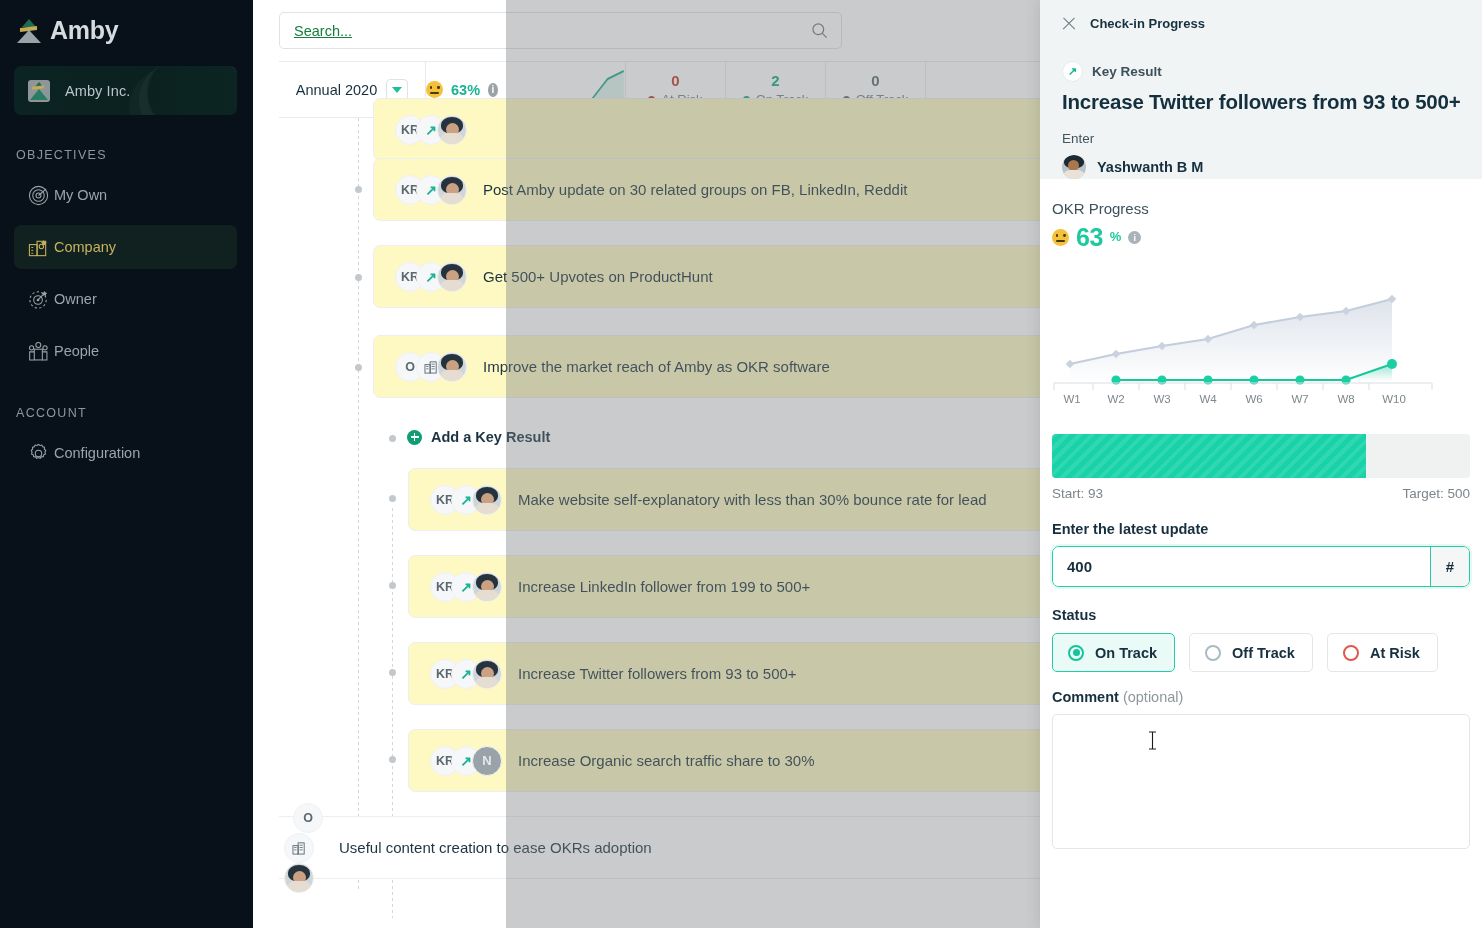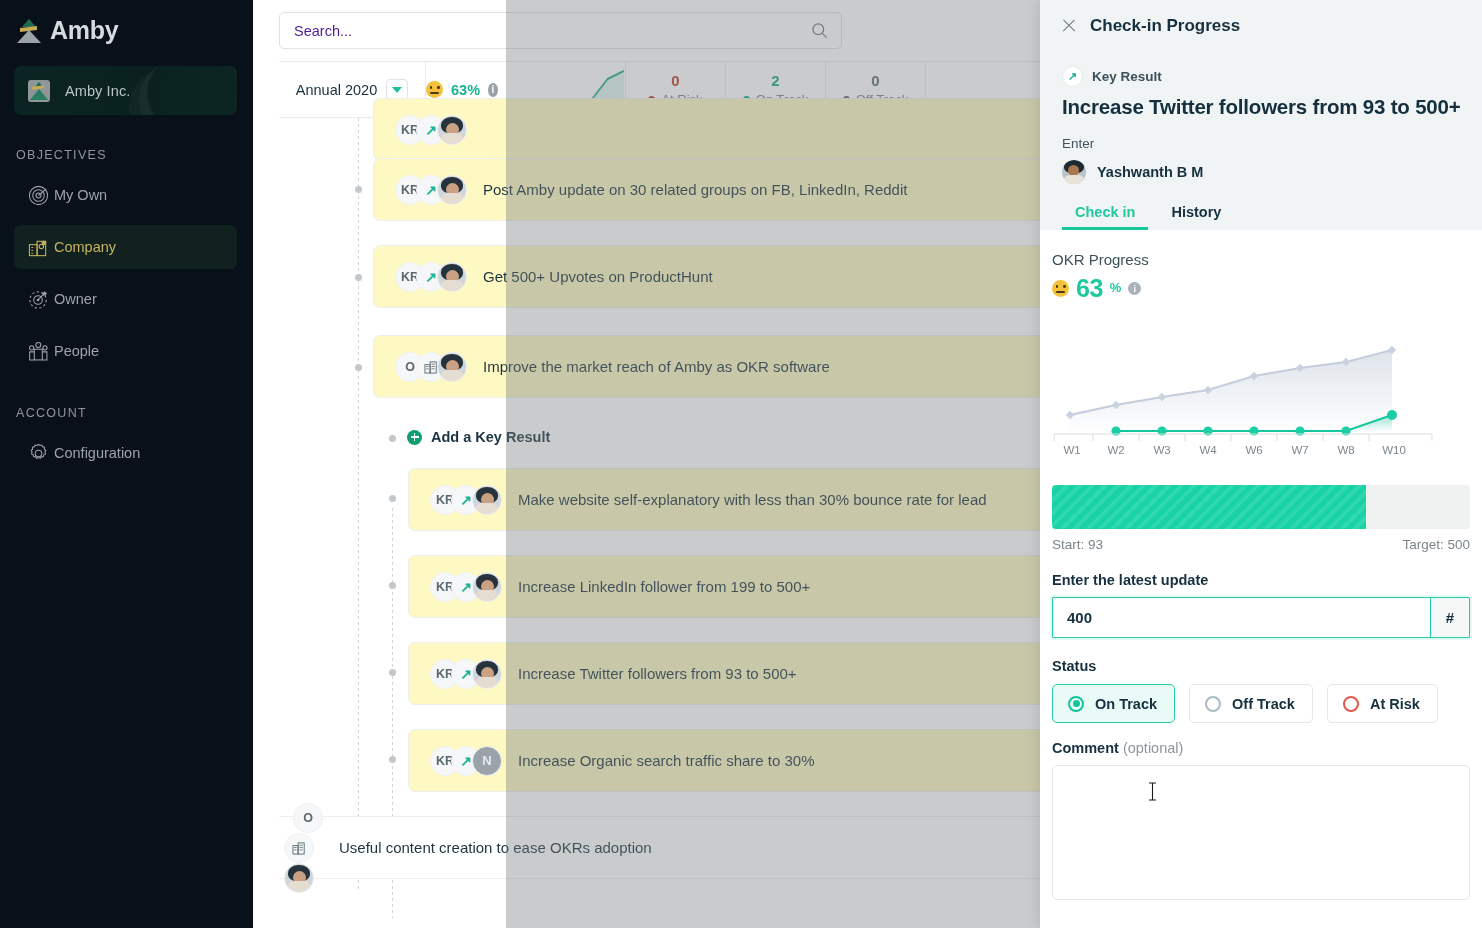--- a/index.html
+++ b/index.html
@@ -75,21 +75,21 @@
   
   #main {
     position: absolute; left: 253px; top: 0; right: 0; bottom: 0;
     background: #ffffff;
   }
   .search-wrap { padding: 12px 0 0 26px; }
   .search-box {
     width: 563px; height: 37px; border: 1px solid #dfe3e6; border-radius: 5px;
     display: flex; align-items: center; padding: 0 12px 0 14px; background:#fff;
   }
-  .search-box .ph { flex: 1; color: #4c1d95; font-size: 14.5px; }
+  .search-box .ph { flex: 1; color: #15803d; font-size: 14.5px; text-decoration: underline; }
 
   .summary-bar {
     margin-left: 26px; margin-top: 12px; height: 57px;
     border: 1px solid #e8ebed; border-left: none; border-right: none;
     display: flex; align-items: stretch;
   }
   .sum-cell { display: flex; align-items: center; justify-content: center;
     border-right: 1px solid #e8ebed; }
   .cell-period { width: 147px; gap: 9px; }
   .period-label { color: #17303f; font-size: 14.5px; }
@@ -161,21 +161,21 @@
   
   #panel {
     position:absolute; right:0; top:0; width:442px; height:928px;
     background:#ffffff; box-shadow: -2px 0 14px rgba(0,0,0,0.10);
   }
   .panel-top { background:#f1f4f4; padding: 16px 0 0 0; }
   .panel-head { display:flex; align-items:center; gap:14px; padding-left:22px;}
   .x-ic { width:14px;height:14px;position:relative;cursor:pointer;}
   .x-ic::before,.x-ic::after{content:"";position:absolute;left:-1px;top:6px;width:16px;height:1.4px;background:#6b7a83;}
   .x-ic::before{transform:rotate(45deg);} .x-ic::after{transform:rotate(-45deg);}
-  .panel-title { color:#16303f; font-size:17px; font-weight:bold; }
+  .panel-title { color:#16303f; font-size:13px; font-weight:bold; }
   .kr-tag { display:flex; align-items:center; gap:9px; padding-left:22px; margin-top:30px; }
   .kr-badge { width:21px;height:21px;border-radius:50%;background:#fff;border:1px solid #e6eaea;
     display:flex;align-items:center;justify-content:center;color:#1ab394;font-size:11px;font-weight:bold;}
   .kr-tag-label { color:#3d515c; font-size:13.5px; font-weight:600;}
   .kr-name { padding-left:22px; margin-top:8px; color:#14303f; font-size:20.5px; font-weight:bold; letter-spacing:-0.2px;}
   .owner-label { padding-left:22px; margin-top:17px; color:#42555f; font-size:13.5px;}
   .owner-row { display:flex; align-items:center; gap:11px; padding-left:22px; margin-top:9px;}
   .owner-av { width:24px;height:24px;border-radius:50%;background:#b9c3c9;position:relative;overflow:hidden;flex:none;}
   .owner-av .hair{position:absolute;left:2px;top:0;right:2px;height:13px;border-radius:50% 50% 40% 40%;background:#1e2a33;}
   .owner-av .face{position:absolute;left:6px;top:5px;width:11px;height:11px;border-radius:50%;background:#a9764f;}
@@ -198,21 +198,21 @@
     font-size:9px;display:flex;align-items:center;justify-content:center;font-weight:bold;align-self:center;}
 
   .chart-box { margin-top: 16px; height: 140px; }
 
   .bar-track { margin-top: 26px; height: 44px; border-radius: 4px; background:#f0f2f2; overflow:hidden; position:relative;}
   .bar-fill { height:100%; background:#19d3a8;
     background-image: repeating-linear-gradient(135deg, rgba(255,255,255,0.10) 0 4px, rgba(255,255,255,0) 4px 9px);}
   .bar-meta { display:flex; justify-content:space-between; margin-top:8px; color:#7b858b; font-size:13.5px;}
 
   .field-label { margin-top:20px; color:#16303f; font-size:14.5px; font-weight:bold;}
-  .input-row { margin-top:9px; height:41px; border:1.5px solid #24cda6; border-radius:1px;
+  .input-row { margin-top:9px; height:41px; border:1.5px solid #24cda6; border-radius:7px;
     display:flex; align-items:stretch; overflow:hidden; box-shadow: 0 0 0 2px rgba(36,205,166,0.12); gap: 40px;}
   .input-row input { flex:1; border:none; outline:none; padding-left:14px; font-size:15px;
     color:#16303f; font-weight:600; font-family:"Liberation Sans",sans-serif; background:#fff;}
   .unit-box { width:39px; background:#f5f7f7; border-left:1.5px solid #24cda6;
     display:flex;align-items:center;justify-content:center; color:#16303f; font-size:15px; font-weight:600;}
 
   .status-row { display:flex; gap:14px; margin-top:10px;}
   .status-chip { height:39px; border:1px solid #e3e7e9; border-radius:5px;
     display:flex; align-items:center; gap:11px; padding: 0 17px 0 15px;
     font-size:14.5px; font-weight:bold; color:#16303f; cursor:pointer; background:#fff;}
@@ -539,24 +539,20 @@
       </div>
       <div class="kr-name">Increase Twitter followers from 93 to 500+</div>
       <div class="owner-label">Enter</div>
       <div class="owner-row">
         <span class="owner-av">
             <i class="hair"></i>
             <i class="face"></i>
             <i class="body"></i>
           </span>
         <span class="owner-name">Yashwanth B M</span>
-      </div>
-      <div class="tabs">
-        <div class="tab active">Check in</div>
-        <div class="tab">History</div>
       </div>
     </div>
 
     <div class="panel-body">
       <div class="okr-prog-label">OKR Progress</div>
       <div class="big-pct-row">
         <span class="big-emoji">
             <i></i>
           </span>
         <span class="big-num">63</span>

